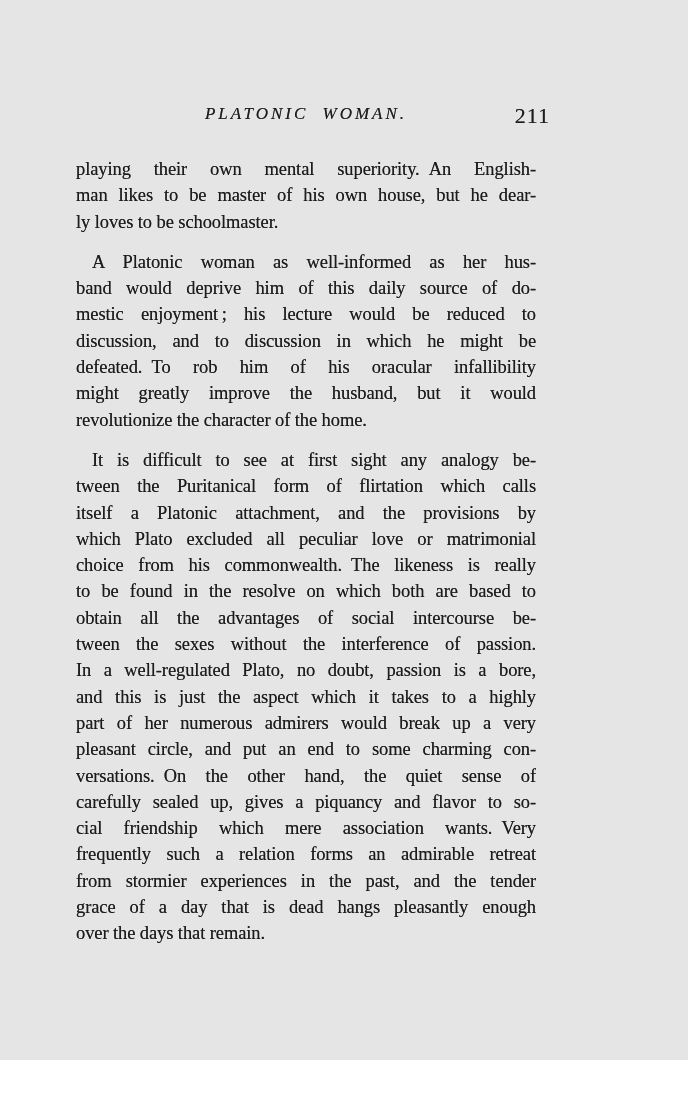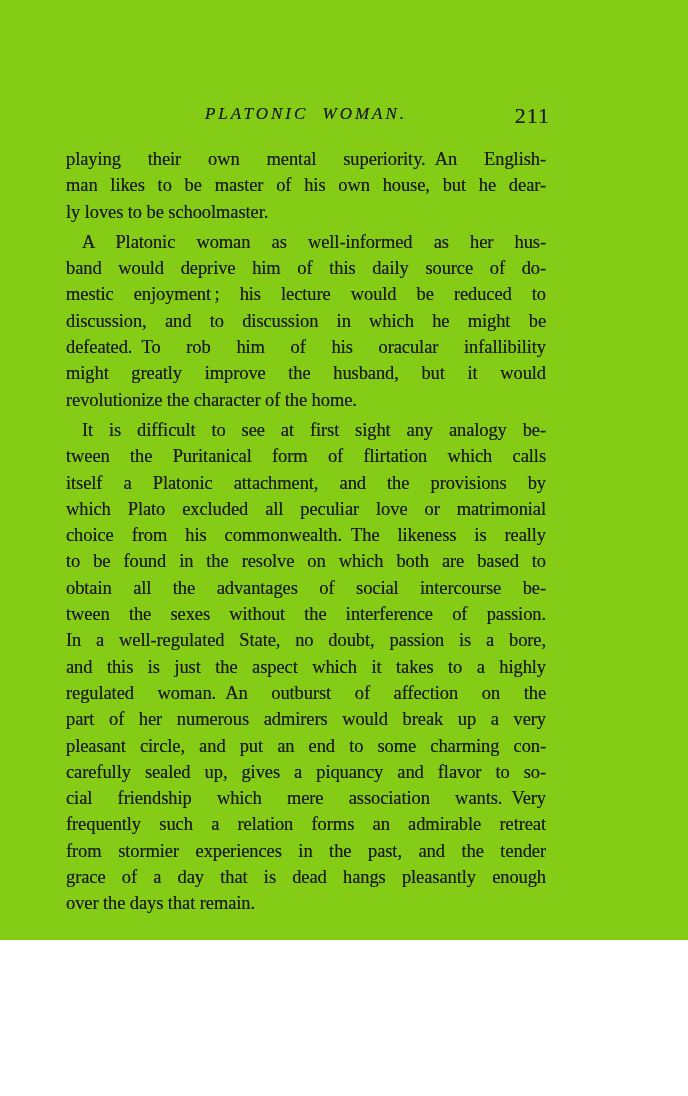--- a/index.html
+++ b/index.html
@@ -3,22 +3,22 @@
 <meta charset="utf-8">
 <style>
   html, body {
     margin: 0;
     padding: 0;
     background: #ffffff;
   }
   .page {
     position: relative;
     width: 688px;
-    height: 940px;
-    background: #84cc16;
+    height: 1060px;
+    background: #e5e5e5;
     overflow: hidden;
     font-family: "Liberation Serif", "DejaVu Serif", serif;
     color: #1c1c1c;
   }
   .running-head {
     position: absolute;
     left: 62px;
     top: 104px;
     width: 488px;
     height: 24px;
@@ -48,21 +48,21 @@
   .body-text {
     position: absolute;
     left: 62px;
     top: 142px;
     width: 488px;
     font-size: 18.5px;
     letter-spacing: -0.1px;
     text-shadow: 0 0 0.5px rgba(25,25,25,0.7);
   }
   .paragraph {
-    margin: 4px;
+    margin: 14px;
   }
   .line {
     line-height: 26.3px;
     height: 26.3px;
     text-align: justify;
     text-align-last: justify;
     overflow: hidden;
   }
   .line-last {
     text-align-last: left;
@@ -96,25 +96,25 @@
       </div>
       <div class="paragraph">
         <div class="line line-indent">It is difficult to see at first sight any analogy be-</div>
         <div class="line">tween the Puritanical form of flirtation which calls</div>
         <div class="line">itself a Platonic attachment, and the provisions by</div>
         <div class="line">which Plato excluded all peculiar love or matrimonial</div>
         <div class="line">choice from his commonwealth. The likeness is really</div>
         <div class="line">to be found in the resolve on which both are based to</div>
         <div class="line">obtain all the advantages of social intercourse be-</div>
         <div class="line">tween the sexes without the interference of passion.</div>
-        <div class="line">In a well-regulated State, no doubt, passion is a bore,</div>
+        <div class="line">In a well-regulated Plato, no doubt, passion is a bore,</div>
         <div class="line">and this is just the aspect which it takes to a highly</div>
-        <div class="line">regulated woman. An outburst of affection on the</div>
         <div class="line">part of her numerous admirers would break up a very</div>
         <div class="line">pleasant circle, and put an end to some charming con-</div>
+        <div class="line">versations. On the other hand, the quiet sense of</div>
         <div class="line">carefully sealed up, gives a piquancy and flavor to so-</div>
         <div class="line">cial friendship which mere association wants. Very</div>
         <div class="line">frequently such a relation forms an admirable retreat</div>
         <div class="line">from stormier experiences in the past, and the tender</div>
         <div class="line">grace of a day that is dead hangs pleasantly enough</div>
         <div class="line line-last">over the days that remain.</div>
       </div>
     </div>
 </div>
 

